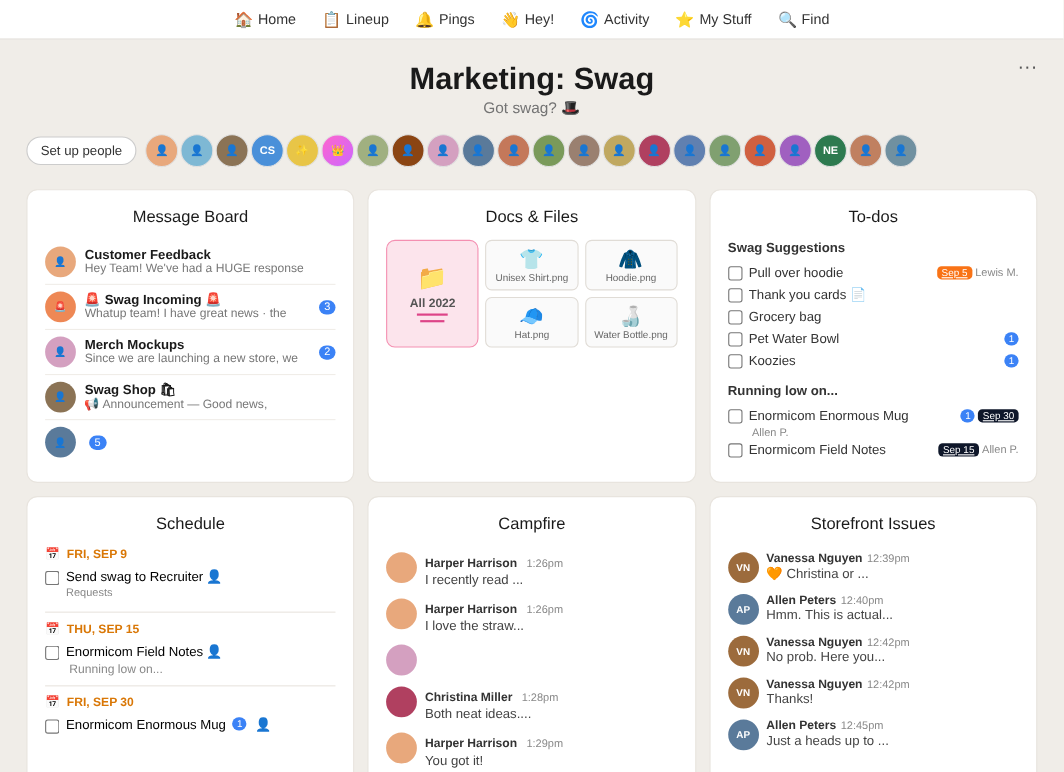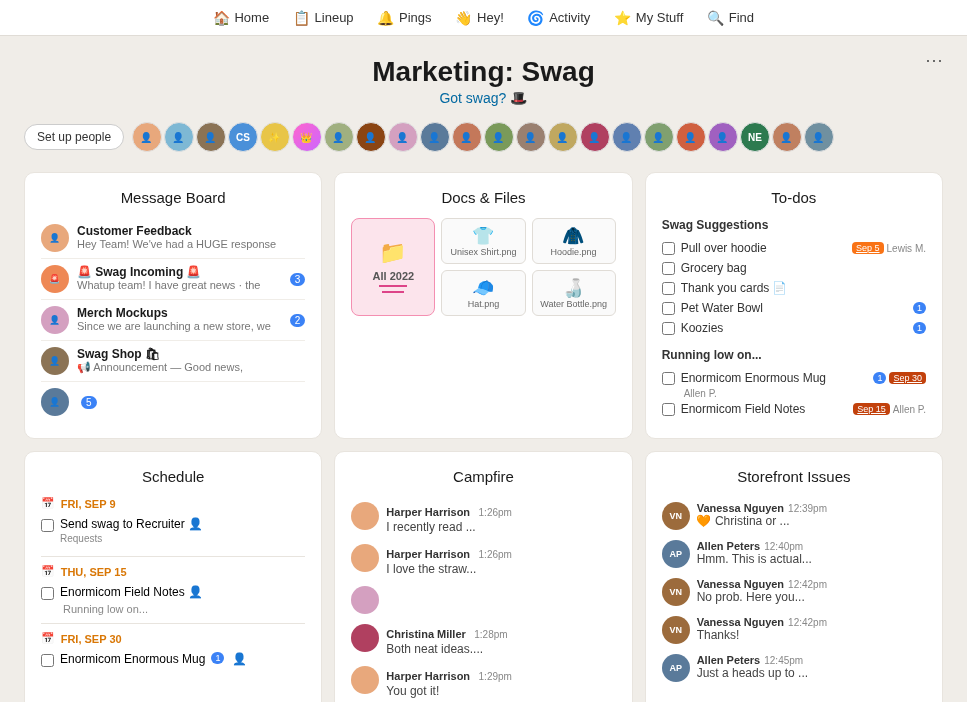--- a/index.html
+++ b/index.html
@@ -6,21 +6,21 @@
     body { font-family: -apple-system, BlinkMacSystemFont, 'Segoe UI', sans-serif; background: #f0ede8; min-height: 702px; width: 967px; overflow-x: hidden; }
     .nav-item { display: flex; align-items: center; gap: 4px; padding: 4px 10px; border-radius: 6px; cursor: pointer; font-size: 13px; font-weight: 500; color: #333; text-decoration: none; }
     .nav-icon { font-size: 14px; }
 
     
     .main { padding: 20px 24px; }
 
     
     .project-header { text-align: center; margin-bottom: 16px; }
     .project-title { font-size: 28px; font-weight: 700; color: #1a1a1a; }
-    .project-subtitle { font-size: 14px; color: #0369a1; margin-top: 2px; }
+    .project-subtitle { font-size: 14px; color: #737373; margin-top: 2px; }
 
     
     .people-row { display: flex; align-items: center; gap: 8px; margin-bottom: 20px; }
     .set-up-people-btn { border: 1px solid #ccc; background: white; padding: 5px 12px; border-radius: 20px; font-size: 12px; cursor: pointer; white-space: nowrap; color: #333; }
     .avatars-row { display: flex; align-items: center; flex-wrap: wrap; gap: 2px; }
     .avatar { width: 30px; height: 30px; border-radius: 50%; background: #ccc; display: flex; align-items: center; justify-content: center; font-size: 10px; font-weight: 600; color: white; overflow: hidden; border: 1px solid #e0e0e0; flex-shrink: 0; }
     .avatar.cs { background: #4a90d9; }
     .avatar.ne { background: #2d7a4f; }
 
     
@@ -40,21 +40,21 @@
     .msg-badge { background: #3b82f6; color: white; border-radius: 10px; font-size: 10px; padding: 1px 5px; margin-left: 4px; flex-shrink: 0; align-self: center; }
 
     
     .todo-section-title { font-size: 12px; font-weight: 600; color: #333; margin-bottom: 6px; margin-top: 8px; }
     .todo-item { display: flex; align-items: center; gap: 6px; padding: 3px 0; font-size: 12px; color: #333; }
     .todo-item input[type=checkbox] { flex-shrink: 0; }
     .todo-label { flex: 1; }
     .todo-meta { font-size: 10px; color: #888; display: flex; align-items: center; gap: 3px; }
     .badge-blue { background: #3b82f6; color: white; border-radius: 8px; font-size: 9px; padding: 1px 4px; }
     .date-badge { background: #f97316; color: white; border-radius: 4px; font-size: 9px; padding: 1px 4px; text-decoration: underline; }
-    .date-badge.gray { background: #c2410c; }
+    .date-badge.gray { background: #0f172a; }
 
     
     .schedule-date-header { display: flex; align-items: center; gap: 6px; font-size: 11px; font-weight: 700; color: #d97706; margin: 8px 0 4px; }
     .schedule-item { display: flex; align-items: flex-start; gap: 6px; padding: 3px 0; font-size: 12px; }
     .schedule-item input[type=checkbox] { margin-top: 2px; flex-shrink: 0; }
     .schedule-divider { border: none; border-top: 1px solid #e8e4de; margin: 8px 0; }
 
     
     .campfire-msg { display: flex; align-items: flex-start; gap: 7px; padding: 5px 0; }
     .cf-avatar { width: 28px; height: 28px; border-radius: 50%; background: #ddd; flex-shrink: 0; }
@@ -258,25 +258,25 @@
       <div class="todo-item">
         <input type="checkbox" style="">
         <span class="todo-label">Pull over hoodie</span>
         <span class="todo-meta">
             <span class="date-badge">Sep 5</span> 
             <span>Lewis M.</span>
           </span>
       </div>
       <div class="todo-item">
         <input type="checkbox" style="">
+        <span class="todo-label">Thank you cards 📄</span>
+      </div>
+      <div class="todo-item">
+        <input type="checkbox" style="">
         <span class="todo-label">Grocery bag</span>
-      </div>
-      <div class="todo-item">
-        <input type="checkbox" style="">
-        <span class="todo-label">Thank you cards 📄</span>
       </div>
       <div class="todo-item">
         <input type="checkbox" style="">
         <span class="todo-label">Pet Water Bowl</span>
         <span class="badge-blue">1</span>
       </div>
       <div class="todo-item">
         <input type="checkbox" style="">
         <span class="todo-label">Koozies</span>
         <span class="badge-blue">1</span>

